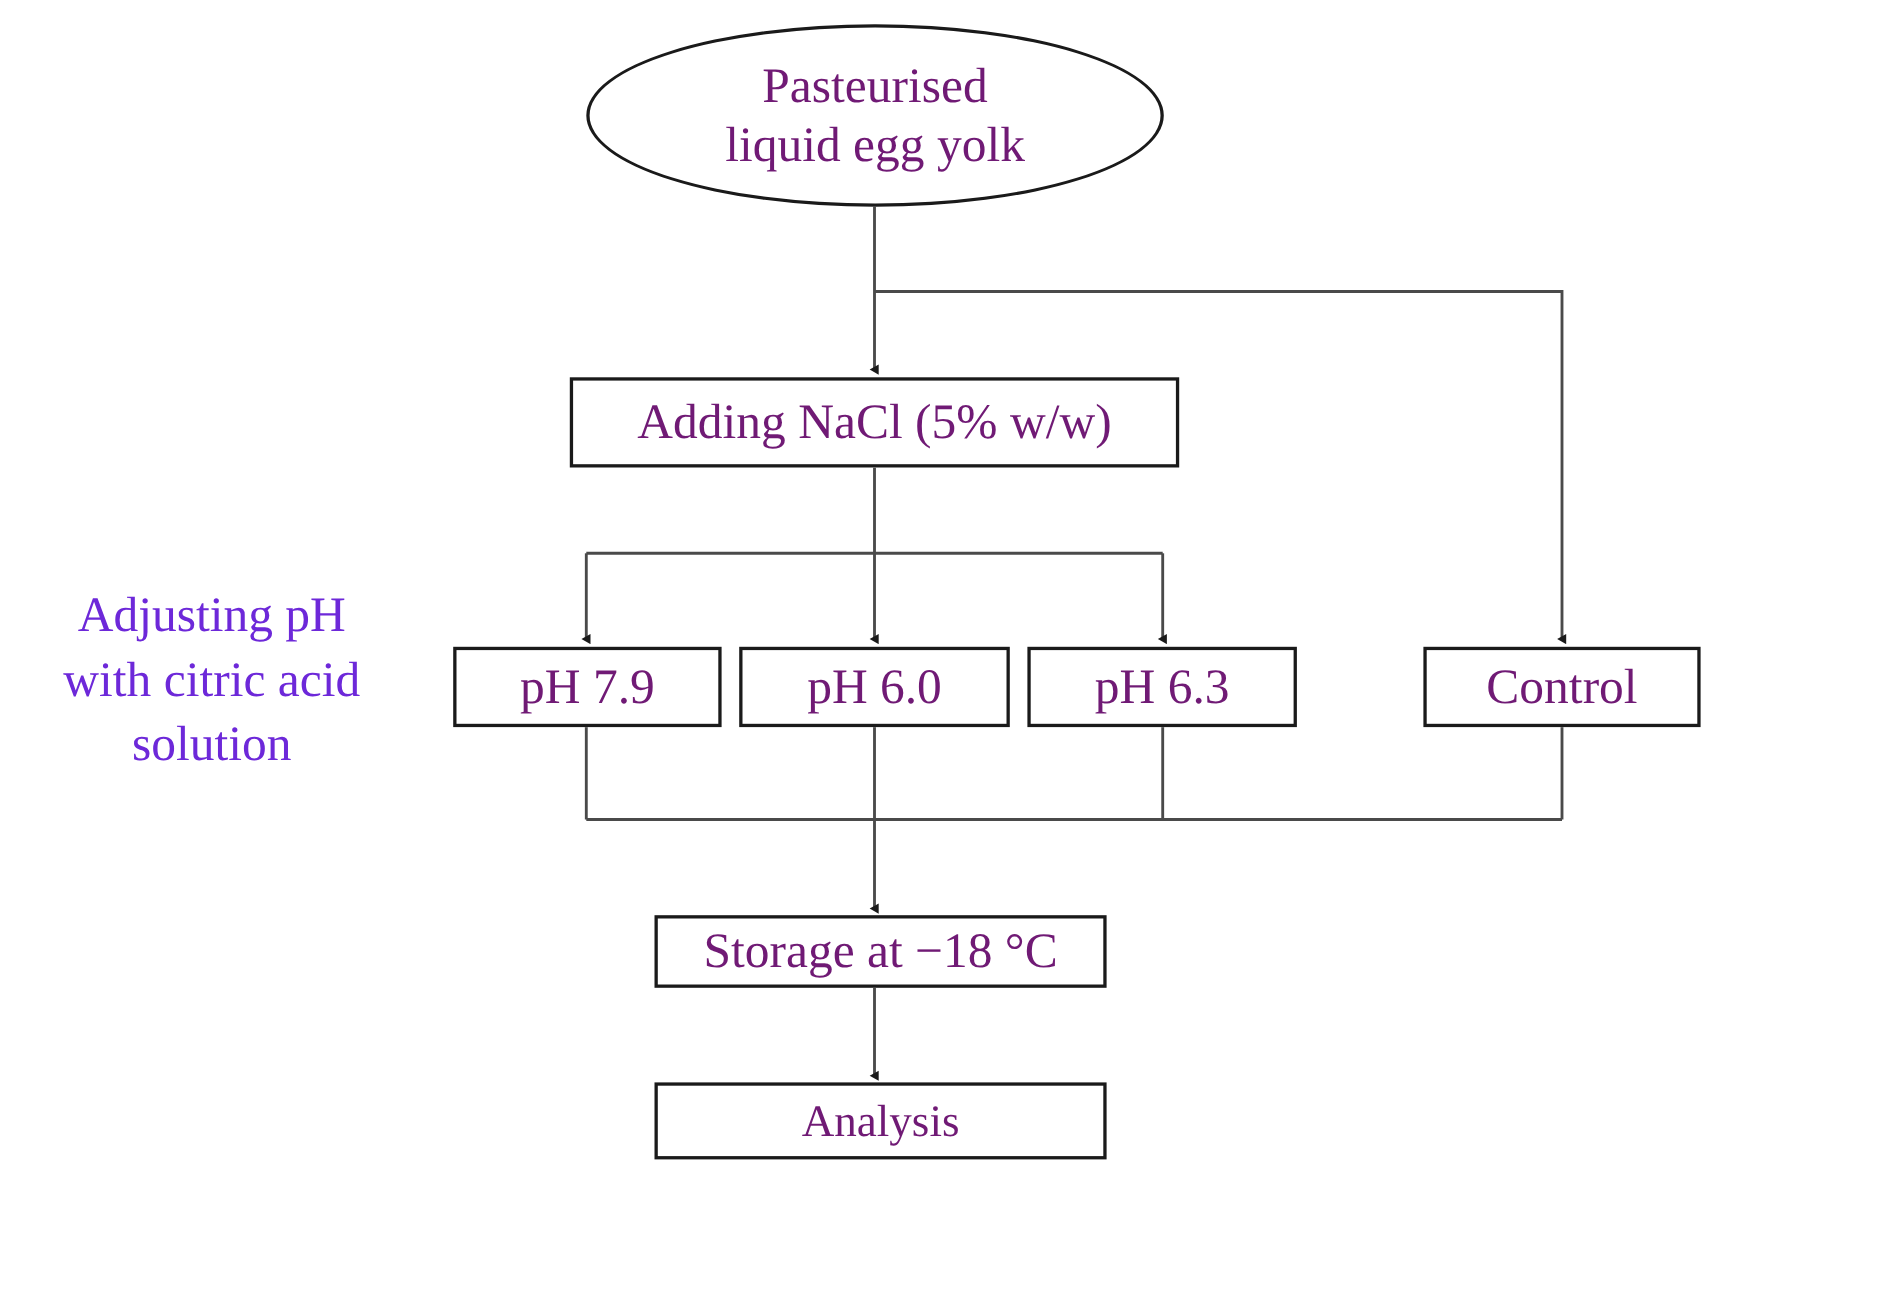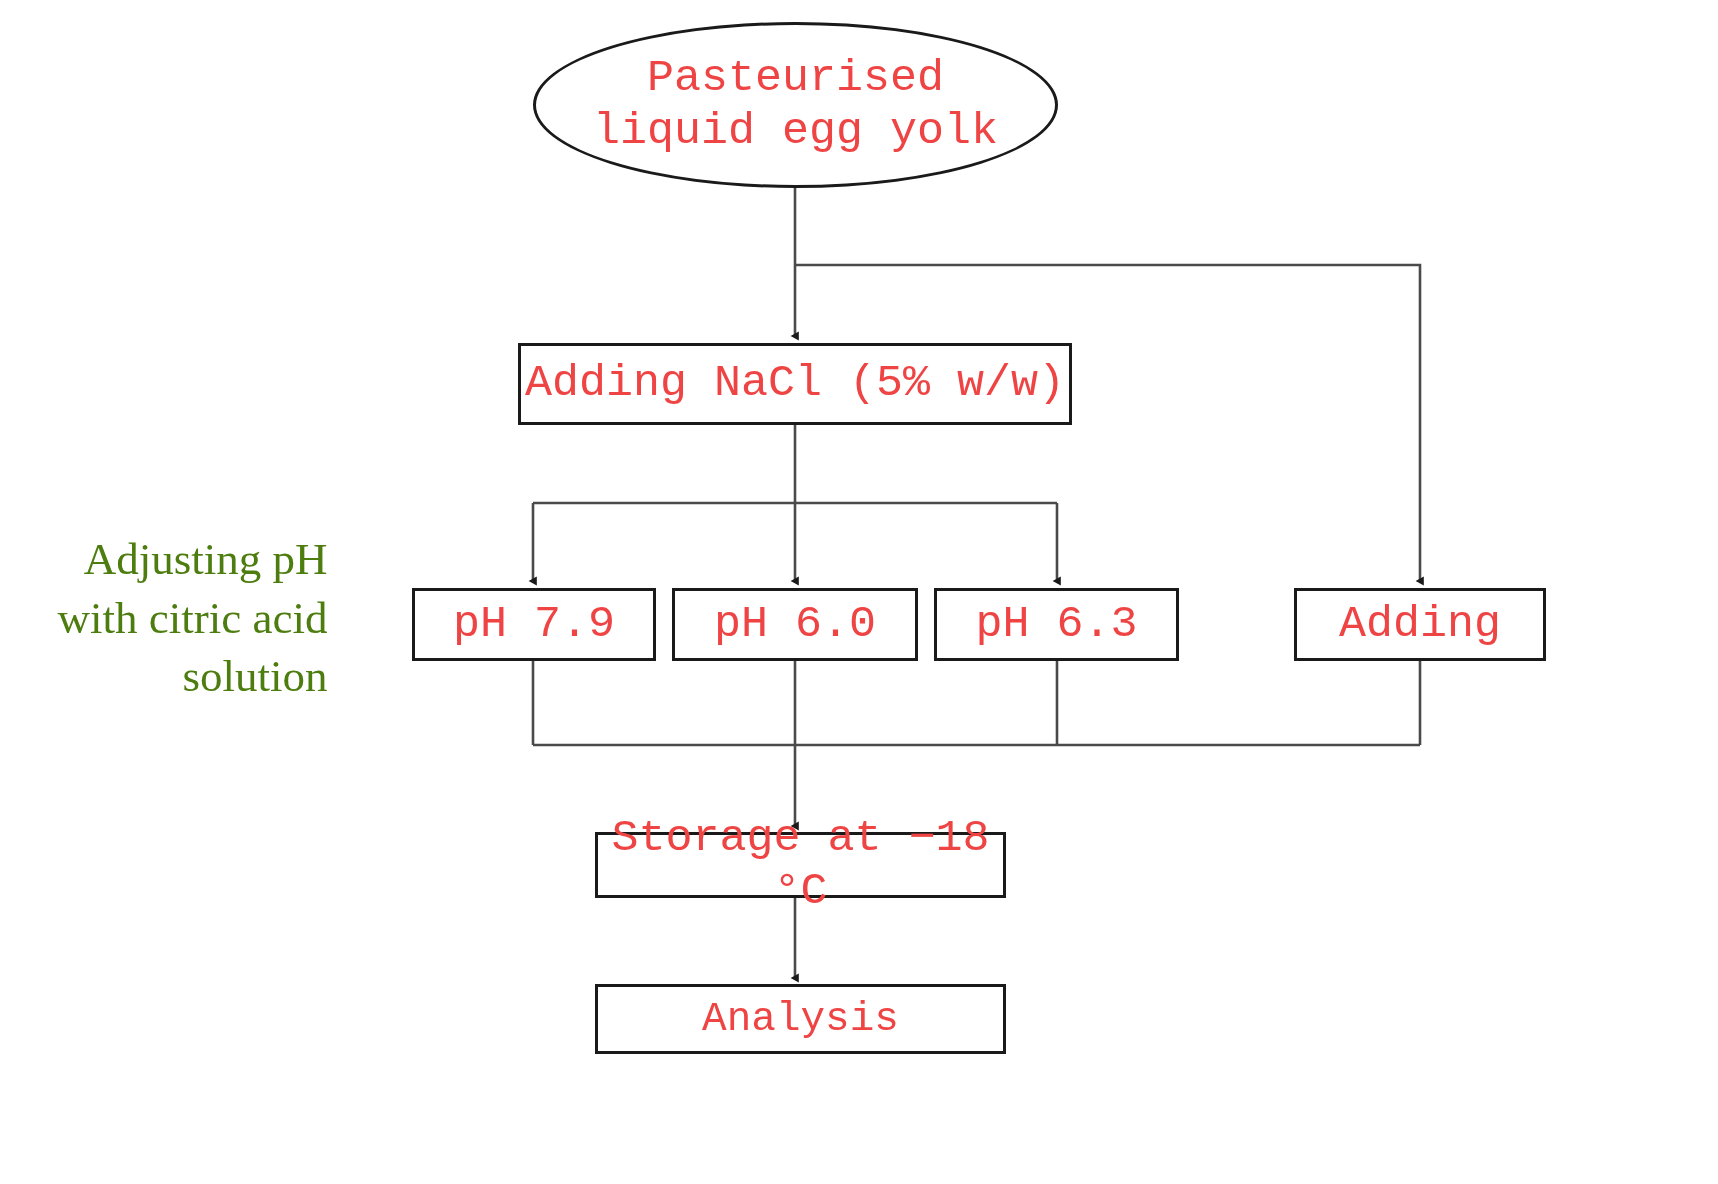--- a/index.html
+++ b/index.html
@@ -24,43 +24,42 @@
     width: 1718px;
     height: 1184px;
   }
   .node {
     position: absolute;
     display: flex;
     align-items: center;
     justify-content: center;
     text-align: center;
     box-sizing: border-box;
-    color: #ef4444;
+    color: #701a75;
     line-height: 1.18;
     white-space: pre-line;
-    font-family: Liberation Mono, monospace;
   }
   .box {
     border: 3px solid #1a1a1a;
     background: #ffffff;
   }
   .ellipse {
     border: 3px solid #1a1a1a;
     border-radius: 50%;
     background: #ffffff;
   }
   .side-label {
     position: absolute;
     display: flex;
     align-items: center;
     justify-content: center;
-    text-align: right;
+    text-align: center;
     white-space: pre-line;
     line-height: 1.3;
-    color: #4d7c0f;
+    color: #6d28d9;
   }
 
   
   #node-start   { left: 533px; top: 22px;  width: 525px; height: 166px; font-size: 45px; }
   #node-nacl    { left: 518px; top: 343px; width: 554px; height: 82px;  font-size: 45px; }
   #node-ph1     { left: 412px; top: 588px; width: 244px; height: 73px;  font-size: 45px; }
   #node-ph2     { left: 672px; top: 588px; width: 246px; height: 73px;  font-size: 45px; }
   #node-ph3     { left: 934px; top: 588px; width: 245px; height: 73px;  font-size: 45px; }
   #node-control { left: 1294px; top: 588px; width: 252px; height: 73px; font-size: 45px; }
   #node-storage { left: 595px; top: 832px; width: 411px; height: 66px;  font-size: 45px; }
@@ -106,21 +105,21 @@
 liquid egg yolk</div>
 
   <div class="node box" id="node-nacl">Adding NaCl (5% w/w)</div>
 
   <div class="node box" id="node-ph1">pH 7.9</div>
 
   <div class="node box" id="node-ph2">pH 6.0</div>
 
   <div class="node box" id="node-ph3">pH 6.3</div>
 
-  <div class="node box" id="node-control">Adding</div>
+  <div class="node box" id="node-control">Control</div>
 
   <div class="node box" id="node-storage">Storage at −18 °C</div>
 
   <div class="node box" id="node-analysis">Analysis</div>
 
   <div class="side-label" id="label-adjust">Adjusting pH
 with citric acid
 solution</div>
 
 </div>

